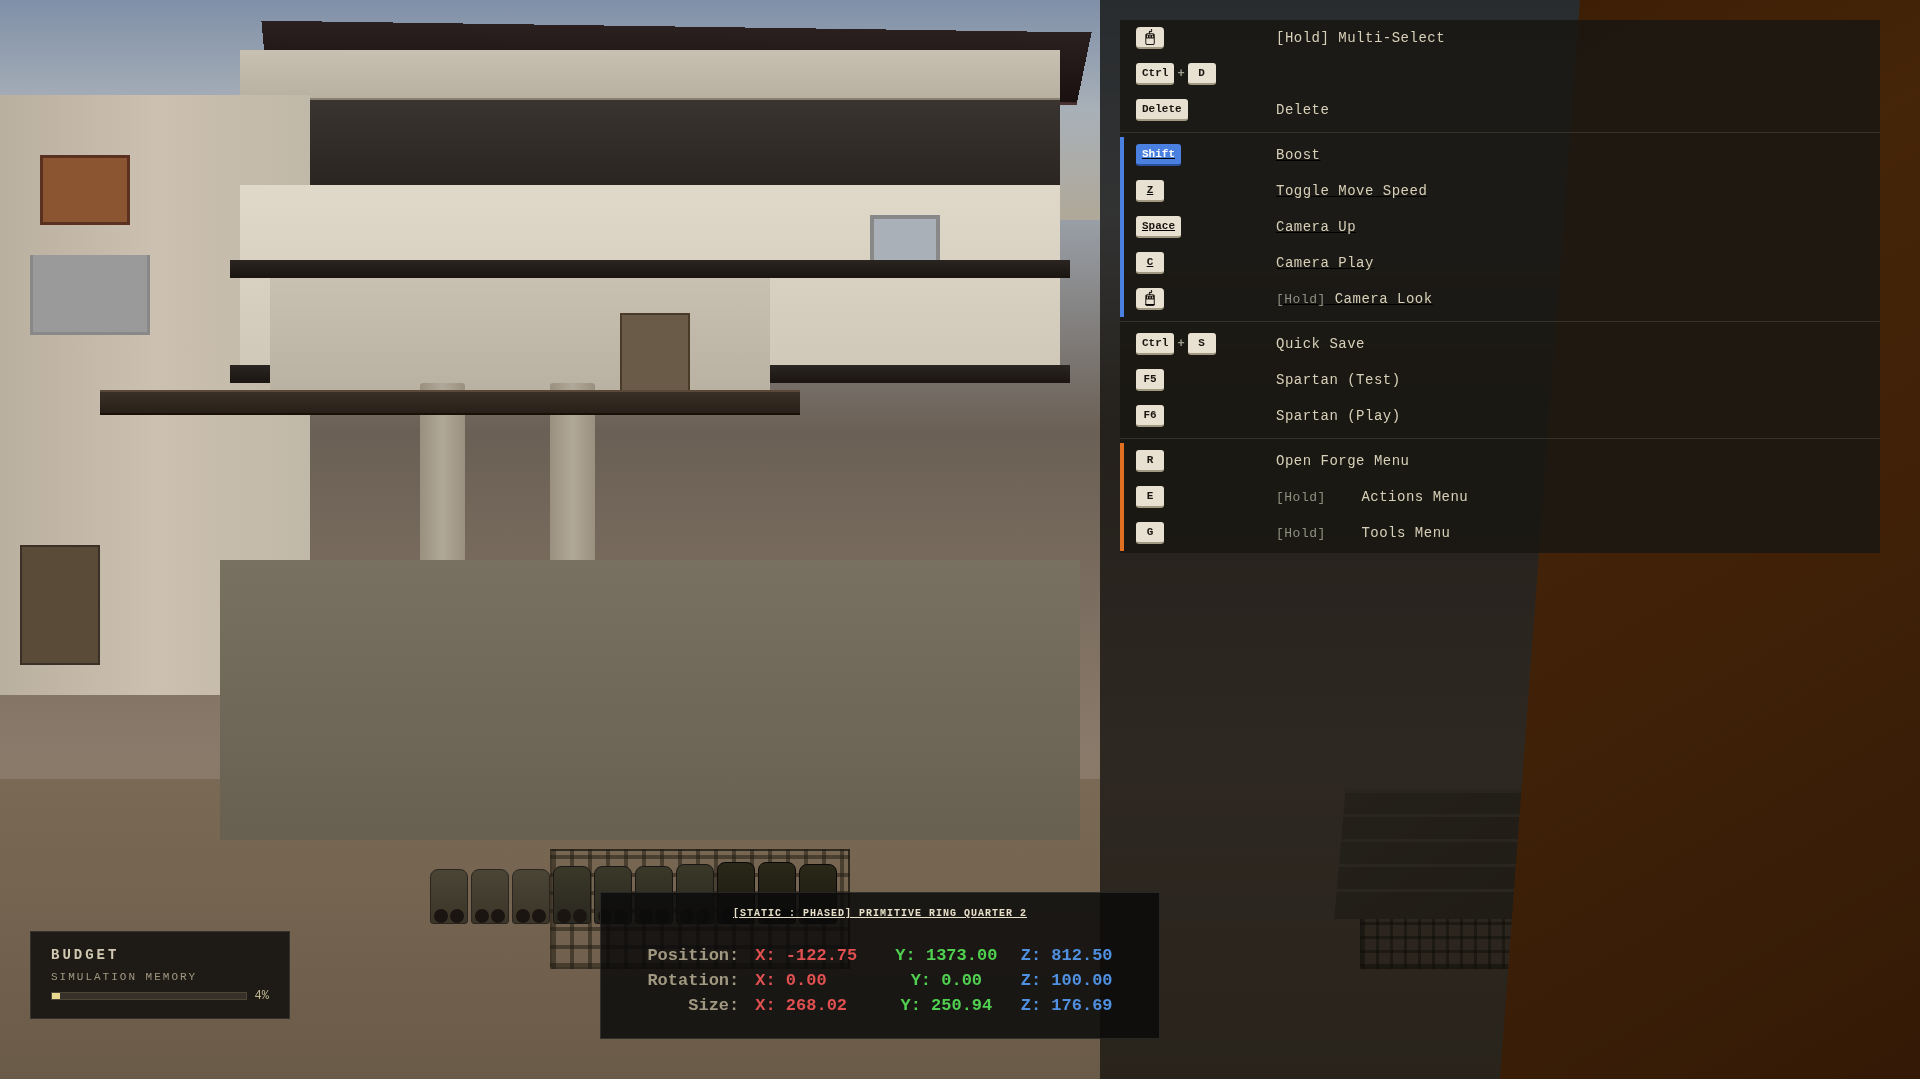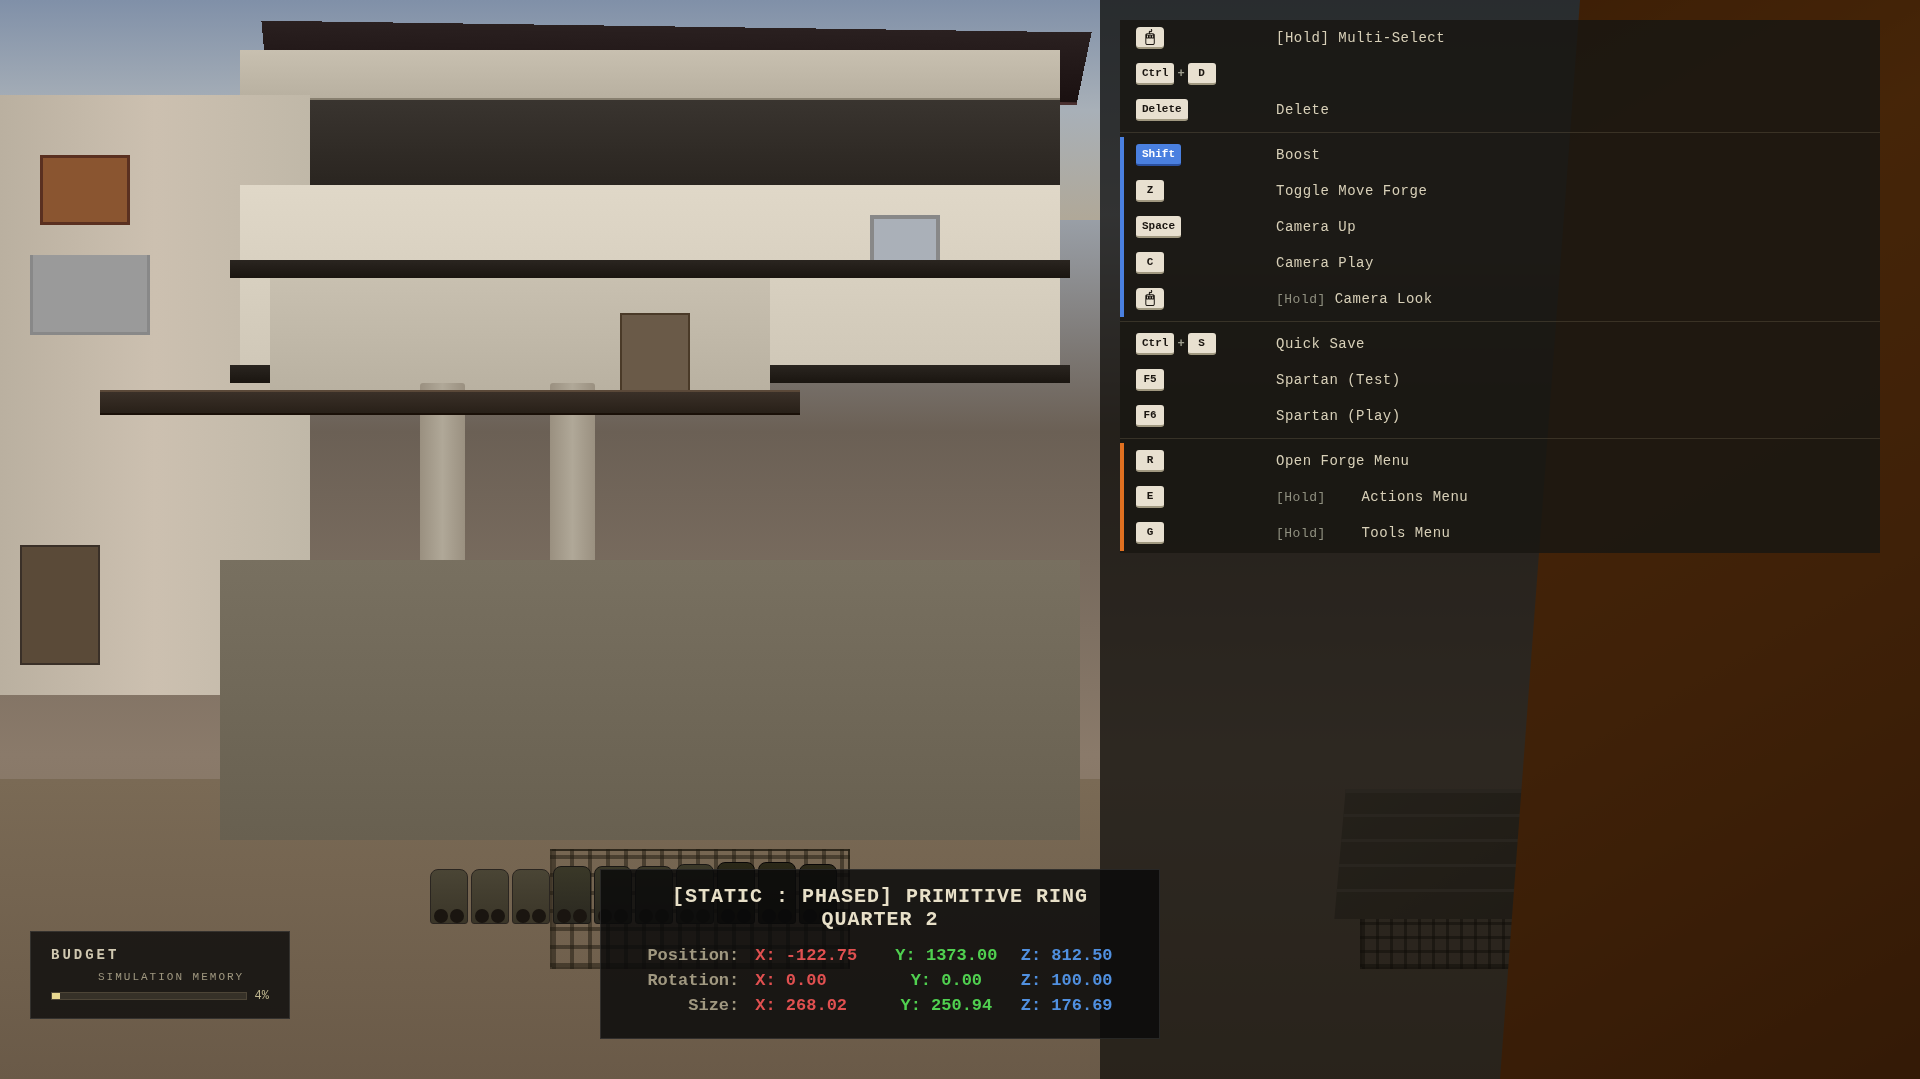--- a/index.html
+++ b/index.html
@@ -103,21 +103,21 @@
     .key-label .hold-text {
       color: #909080;
       font-size: 13px;
     }
 
     .keybind-group {
       border-left: 4px solid transparent;
       margin-bottom: 2px;
     }
     .keybind-group.orange { border-left-color: #e07020; }
-    .keybind-group.blue { border-left-color: #4a80e0; }
+    .keybind-group.blue { border-left-color: #4a80e0; text-decoration: underline; }
     .keybind-group.none { border-left-color: transparent; }
 
     
     .budget-panel {
       position: absolute;
       bottom: 60px;
       left: 30px;
       width: 260px;
       background: rgba(10, 10, 10, 0.8);
       padding: 15px 20px;
@@ -132,21 +132,20 @@
       letter-spacing: 3px;
       margin-bottom: 8px;
     }
 
     .budget-label {
       color: #a09880;
       font-size: 11px;
       font-family: 'Courier New', monospace;
       letter-spacing: 2px;
       margin-bottom: 6px;
-      margin-left: 47px;
     }
 
     .budget-bar-container {
       display: flex;
       align-items: center;
       gap: 8px;
     }
 
     .budget-bar {
       flex: 1;
@@ -176,25 +175,26 @@
       margin-left: -80px;
       width: 560px;
       background: rgba(10, 10, 10, 0.85);
       padding: 15px 25px 20px;
       border: 1px solid rgba(255,255,255,0.1);
     }
 
     .object-title {
       text-align: center;
       color: #e8e0c8;
-      font-size: 20px;
+      font-size: 10px;
       font-family: 'Courier New', monospace;
       font-weight: bold;
       letter-spacing: 1px;
-      margin-bottom: 12px;
+      margin-bottom: 24px;
+      text-decoration: underline;
     }
 
     .object-props {
       width: 100%;
       border-collapse: collapse;
     }
 
     .object-props tr td {
       padding: 3px 8px;
       font-family: 'Courier New', monospace;
@@ -364,21 +364,21 @@
       <div class="keybind-row">
         <div class="key-combo">
           <span class="key-badge blue">Shift</span>
         </div>
         <span class="key-label">Boost</span>
       </div>
       <div class="keybind-row">
         <div class="key-combo">
           <span class="key-badge">Z</span>
         </div>
-        <span class="key-label">Toggle Move Forge</span>
+        <span class="key-label">Toggle Move Speed</span>
       </div>
       <div class="keybind-row">
         <div class="key-combo">
           <span class="key-badge">Space</span>
         </div>
         <span class="key-label">Camera Up</span>
       </div>
       <div class="keybind-row">
         <div class="key-combo">
           <span class="key-badge">C</span>

